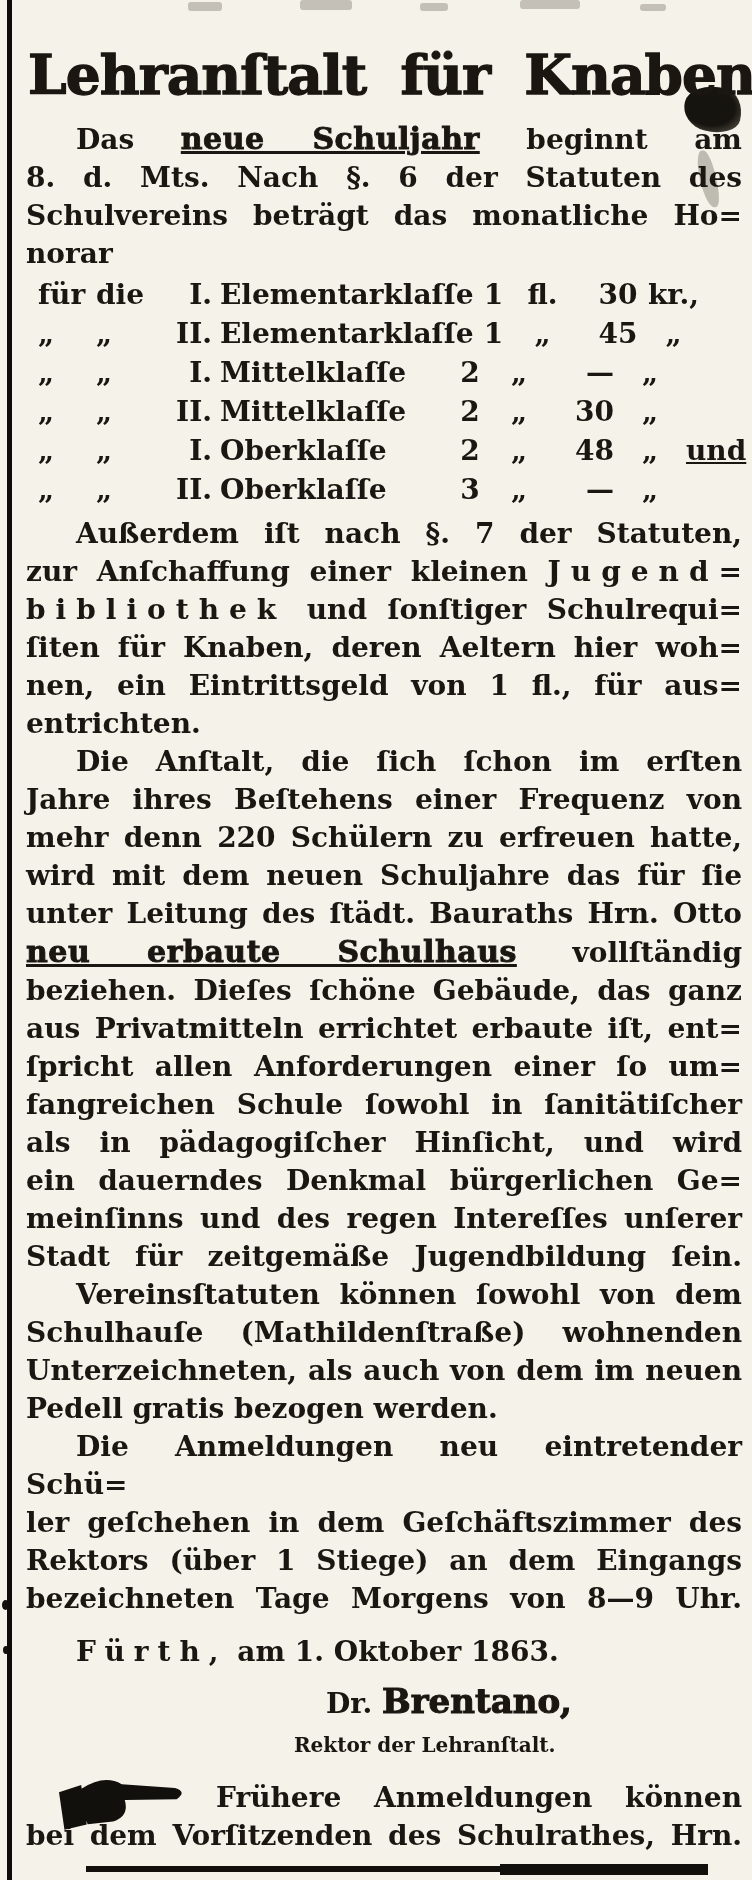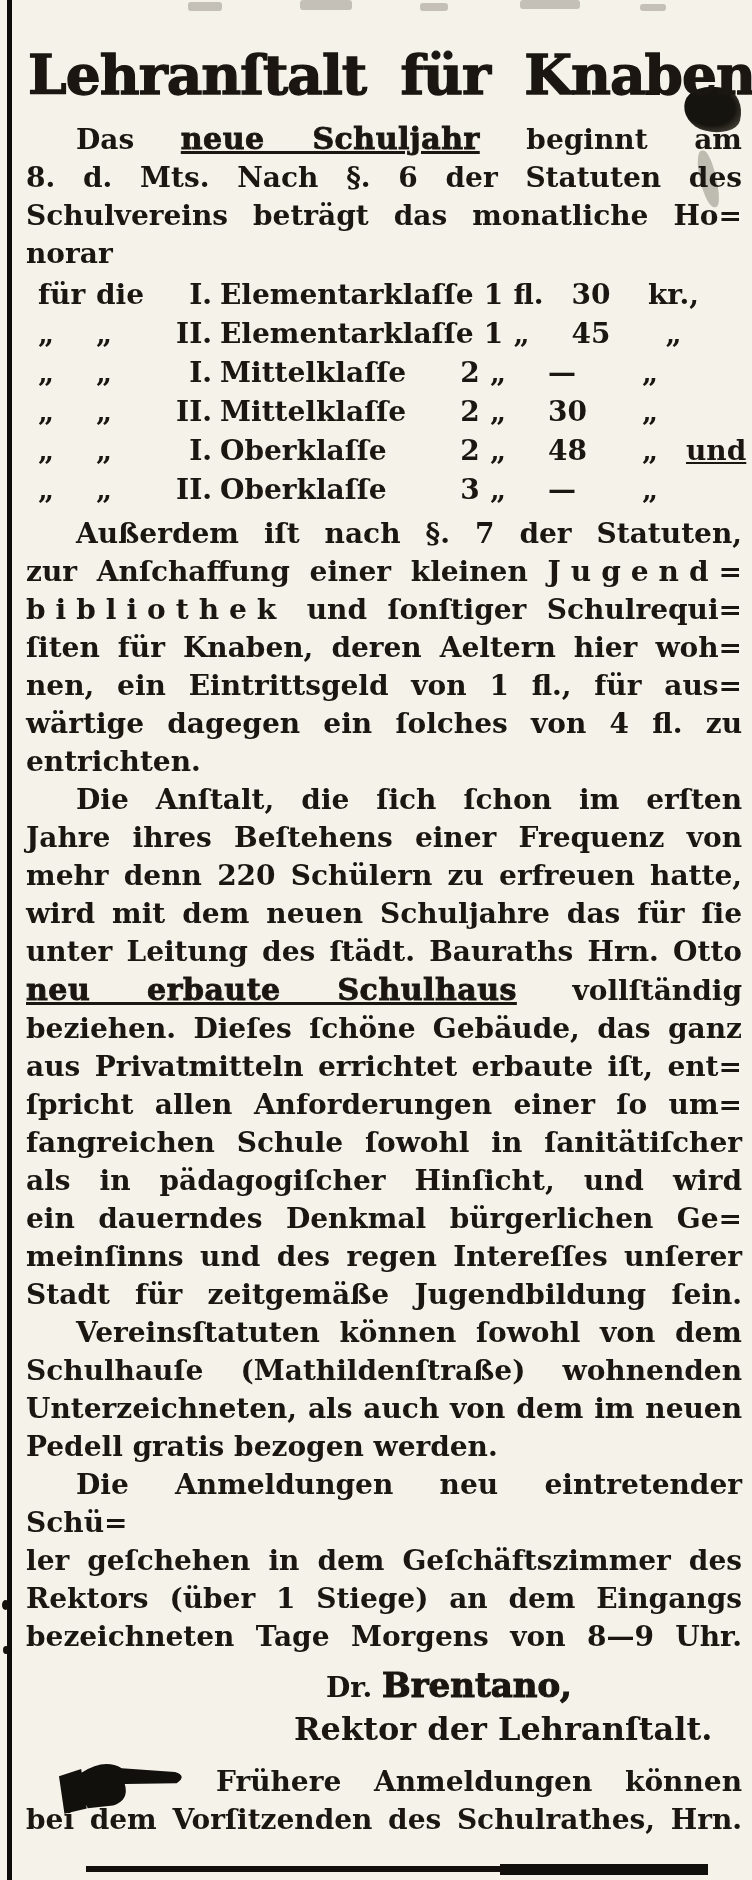--- a/index.html
+++ b/index.html
@@ -36,30 +36,30 @@
 
   
   .fees{margin:2px 0 6px 0;}
   .fee-row{display:flex;font-size:28px;line-height:39px;padding-left:12px;}
   .fc{flex:none;}
   .c-a{width:58px;}
   .c-b{width:58px;}
   .c-n{width:58px;text-align:right;padding-right:8px;}
   .c-cls{flex:1;text-align:left;}
   .c-fl{width:40px;text-align:center;}
-  .c-flu{width:58px;}
-  .c-kr{width:66px;text-align:left;}
+  .c-flu{width:58px;text-align:center;}
+  .c-kr{width:66px;text-align:right;}
   .c-kru{width:72px;text-align:center;}
   .c-suf{width:56px;text-align:left;text-decoration:underline;}
 
   .dateline{margin-top:14px;padding-left:50px;font-size:28px;line-height:40px;}
   .city{letter-spacing:9px;}
   .sig1{margin:8px 0 0 300px;font-size:28px;line-height:42px;white-space:nowrap;}
   .sig-name{font-size:34px;-webkit-text-stroke:1.1px #1b1611;}
-  .sig2{margin-left:268px;font-size:32px;line-height:40px;white-space:nowrap;}
+  .sig2{margin-left:268px;font-size:20px;line-height:40px;white-space:nowrap;}
 
   .footer1{position:relative;margin-top:14px;}
   .footer1 .txt{padding-left:190px;}
   .manicule{position:absolute;left:28px;top:-10px;width:138px;height:66px;transform:rotate(-4deg);}
 </style>
 </head>
 <body>
 
 <div class="page">
 
@@ -155,21 +155,20 @@
           <span class="fc c-suf"></span>
       </div>
     </div>
 
     <div>
       <div class="ln j indent">Außerdem iſt nach §. 7 der Statuten,</div>
       <div class="ln j"><span>zur Anſchaffung einer kleinen </span><span class="sperr">Jugend</span><span>=</span></div>
       <div class="ln j"><span class="sperr">bibliothek</span><span> und ſonſtiger Schulrequi=</span></div>
       <div class="ln j">ſiten für Knaben, deren Aeltern hier woh=</div>
       <div class="ln j">nen, ein Eintrittsgeld von 1 fl., für aus=</div>
-      <div class="ln j">wärtige dagegen ein ſolches von 4 fl. zu</div>
       <div class="ln">entrichten.</div>
     </div>
 
     <div>
       <div class="ln j indent">Die Anſtalt, die ſich ſchon im erſten</div>
       <div class="ln j">Jahre ihres Beſtehens einer Frequenz von</div>
       <div class="ln j">mehr denn 220 Schülern zu erfreuen hatte,</div>
       <div class="ln j">wird mit dem neuen Schuljahre das für ſie</div>
       <div class="ln j">unter Leitung des ſtädt. Bauraths Hrn. Otto</div>
       <div class="ln j"><span class="emph">neu erbaute Schulhaus</span><span> vollſtändig</span></div>
@@ -190,20 +189,21 @@
       <div class="ln">Pedell gratis bezogen werden.</div>
     </div>
 
     <div>
       <div class="ln j indent">Die Anmeldungen neu eintretender Schü=</div>
       <div class="ln j">ler geſchehen in dem Geſchäftszimmer des</div>
       <div class="ln j">Rektors (über 1 Stiege) an dem Eingangs</div>
       <div class="ln j">bezeichneten Tage Morgens von 8—9 Uhr.</div>
     </div>
 
+    <div class="dateline"><span class="city">Fürth,</span><span> am 1. Oktober 1863.</span></div>
 
     <div class="sig1"><span>Dr. </span><span class="sig-name">Brentano,</span></div>
     <div class="sig2">Rektor der Lehranſtalt.</div>
 
     <div>
       <div class="ln j footer1">
         <svg class="manicule" viewBox="0 0 140 70">
           <path fill="#12100c" d="M3 20 L27 14 L30 56 L6 60 Z
             M27 18 Q52 4 70 16 L126 24 Q139 29 127 36 L72 33
             Q76 50 58 55 L31 56 Q24 38 27 18 Z"></path>

